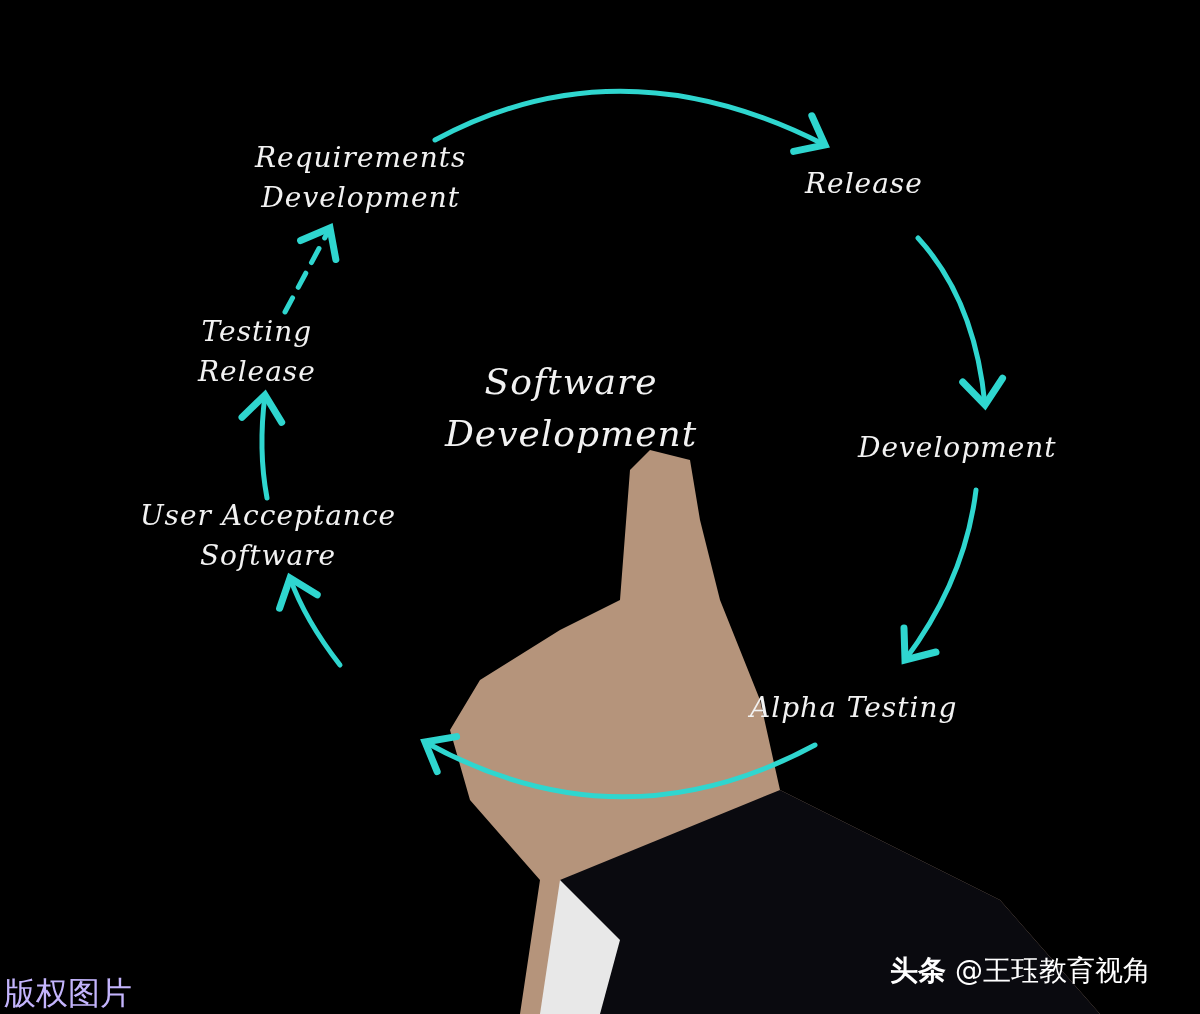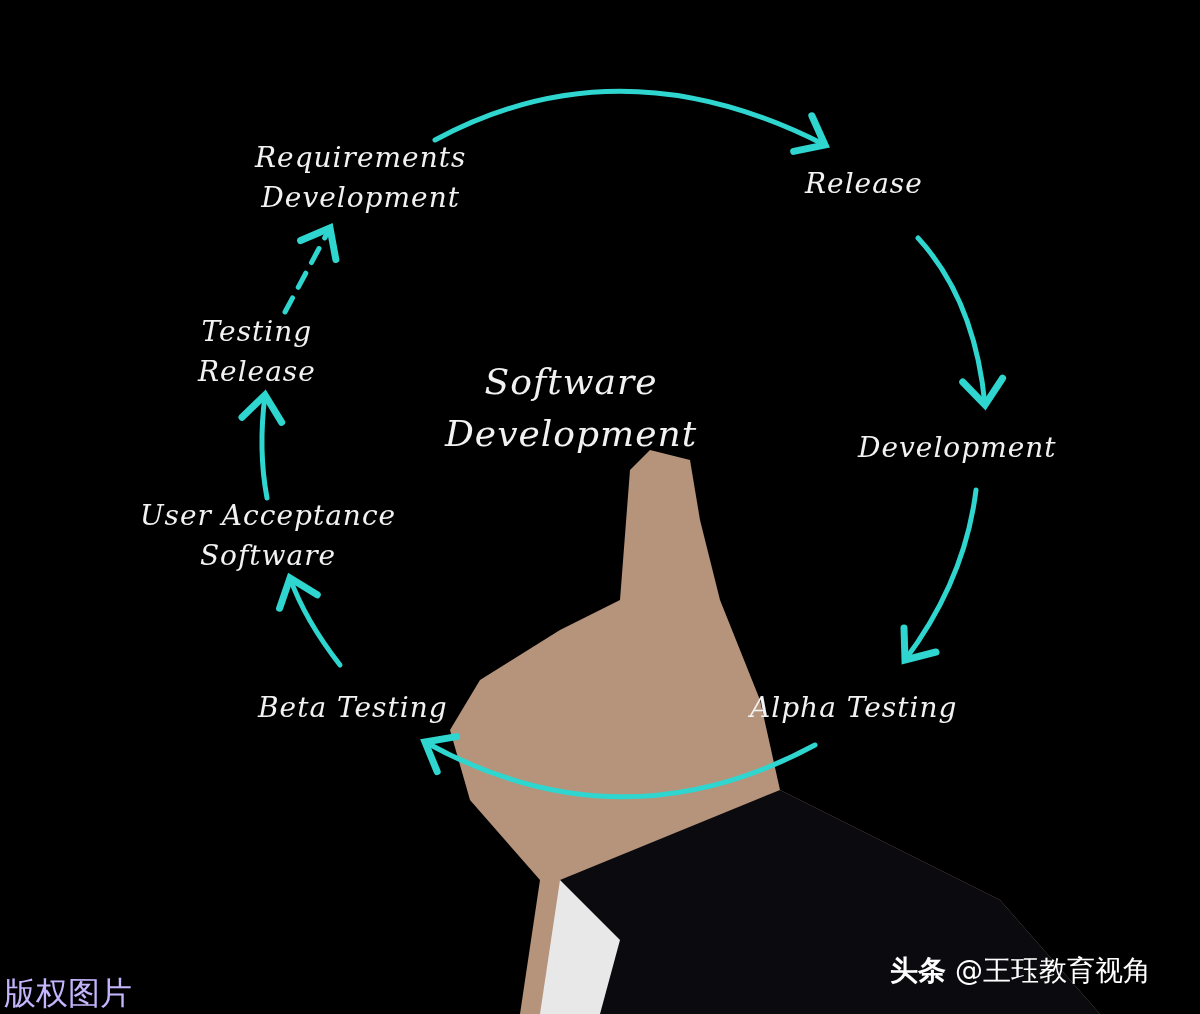--- a/index.html
+++ b/index.html
@@ -50,23 +50,20 @@
   </div>
   <div class="lbl" style="left:805px;top:164px;">
     <div>Release</div>
   </div>
   <div class="lbl" style="left:858px;top:428px;">
     <div>Development</div>
   </div>
   <div class="lbl" style="left:750px;top:688px;">
     <div>Alpha Testing</div>
   </div>
-  <div class="lbl" style="left:258px;top:688px;">
-    <div>Beta Testing</div>
-  </div>
   <div class="lbl" style="left:140px;top:496px;">
     <div>User Acceptance</div>
     <div>Software</div>
   </div>
   <div class="lbl" style="left:198px;top:312px;">
     <div>Testing</div>
     <div>Release</div>
   </div>
 
   <div class="lbl center" style="left:445px;top:356px;">

